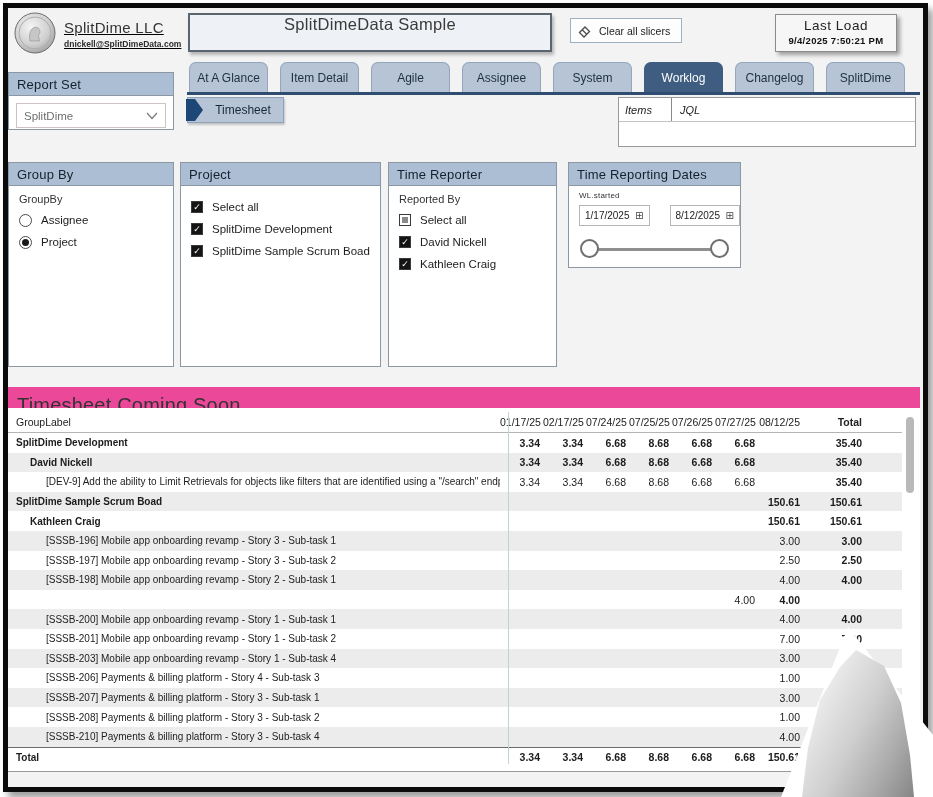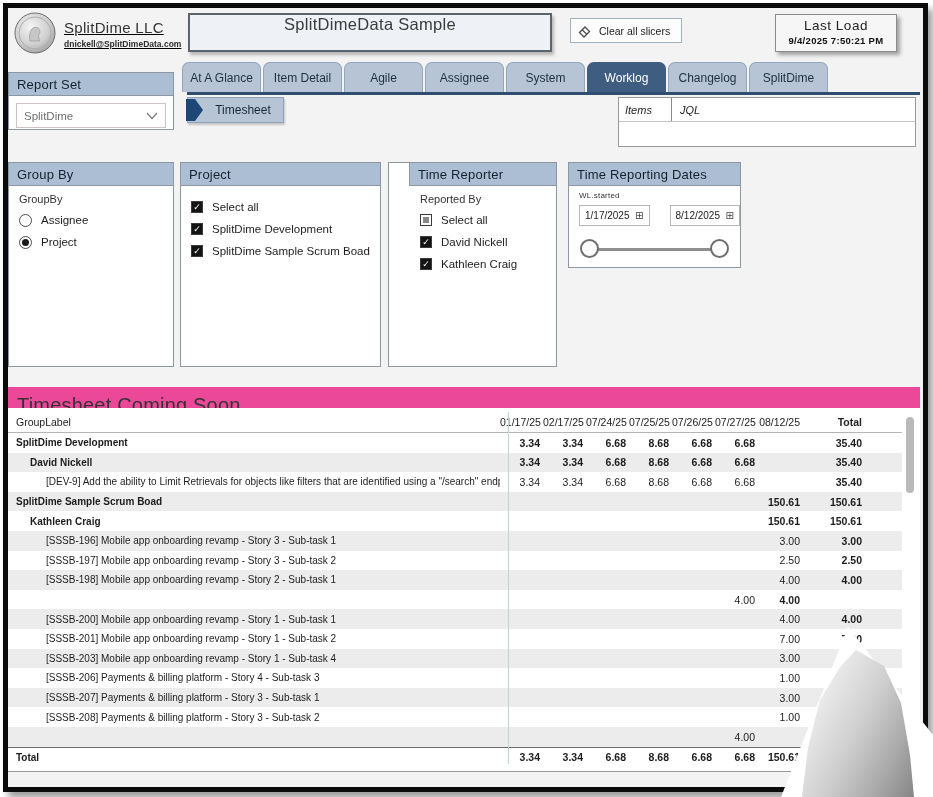--- a/index.html
+++ b/index.html
@@ -46,21 +46,21 @@
     display:flex;align-items:center;padding-left:8px;letter-spacing:.2px;
     margin:-1px -1px 0 -1px;border:1px solid #8b97a3;}
   .panel-report{left:0;top:64px;width:166px;height:58px;}
   .dd{
     margin:7px;height:23px;border:1px solid #cfc2c2;background:#fff;
     display:flex;align-items:center;justify-content:space-between;
     padding:0 7px;font-size:11.5px;color:#6e6e6e;cursor:pointer;
   }
   .panel-groupby{left:0;top:154px;width:166px;height:205px;}
   .panel-project{left:172px;top:154px;width:201px;height:205px;}
-  .panel-reporter{left:380px;top:154px;width:169px;height:205px;padding-left:21px;}
+  .panel-reporter{left:380px;top:154px;width:169px;height:205px;}
   .panel-dates{left:560px;top:154px;width:173px;height:106px;}
   .field-lbl{font-size:11px;color:#333;padding:7px 0 2px 10px;}
   .opts{padding:2px 0 0 10px;}
   .opt{display:flex;align-items:center;gap:9px;height:22px;cursor:pointer;}
   .radio{width:13px;height:13px;border:1px solid #4a4a4a;border-radius:50%;box-sizing:border-box;flex:none;display:flex;align-items:center;justify-content:center;background:#fff;}
   .radio.sel::after{content:"";width:7px;height:7px;border-radius:50%;background:#1a1a1a;}
   .cb{width:12px;height:12px;border:1px solid #3a3a3a;box-sizing:border-box;flex:none;display:flex;align-items:center;justify-content:center;background:#fff;}
   .cb.checked{background:#141414;color:#fff;font-size:9px;line-height:1;}
   .cb.checked::after{content:"\2713";}
   .cb.partial::after{content:"";width:6px;height:6px;background:#8a8a8a;}
@@ -75,21 +75,21 @@
   }
   .cal{font-family:"DejaVu Sans",sans-serif;font-size:10px;color:#444;}
   .slider{position:relative;height:24px;margin:12px 14px 0 14px;}
   .slider .track{position:absolute;left:8px;right:8px;top:10px;height:3px;background:#8f8f8f;}
   .handle{position:absolute;top:1px;width:19px;height:19px;border-radius:50%;
     background:#fdfdfd;border:2px solid #6f6f6f;box-sizing:border-box;cursor:grab;}
   .handle.start{left:-3px;}
   .handle.end{right:-3px;}
 
   
-  .tabbar{position:absolute;left:174px;top:54px;display:flex;gap:2px;}
+  .tabbar{position:absolute;left:181px;top:54px;display:flex;gap:12px;}
   .tab{
     width:79px;height:30px;box-sizing:border-box;display:flex;align-items:center;justify-content:center;
     background:#b6c4d5;color:#1d2f42;font-size:12px;border:1px solid #93a6bb;border-bottom:none;
     border-radius:7px 7px 0 0;cursor:pointer;white-space:nowrap;padding:0 2px;
   }
   .tab.active{background:#3e5d81;color:#fff;border-color:#3e5d81;}
   .tabline{position:absolute;left:179px;top:84px;width:733px;height:3px;background:#2e4d70;}
   .subtab{
     position:absolute;left:179px;top:89px;width:97px;height:26px;box-sizing:border-box;
     background:#b6c4d5;border:1px solid #8fa3b8;display:flex;align-items:center;cursor:pointer;
@@ -484,20 +484,21 @@
             <div class="c num"></div>
             <div class="c num"></div>
             <div class="c num"></div>
             <div class="c num"></div>
             <div class="c num"></div>
             <div class="c num">1.00</div>
             <div class="c num tot"></div>
             <div class="c fill"></div>
           </div>
           <div class="trow grid stripe ">
+            <div class="c lab ind2">[SSSB-210] Payments &amp; billing platform - Story 3 - Sub-task 4</div>
             <div class="c num"></div>
             <div class="c num"></div>
             <div class="c num"></div>
             <div class="c num"></div>
             <div class="c num"></div>
             <div class="c num"></div>
             <div class="c num">4.00</div>
             <div class="c num tot"></div>
             <div class="c fill"></div>
           </div>

